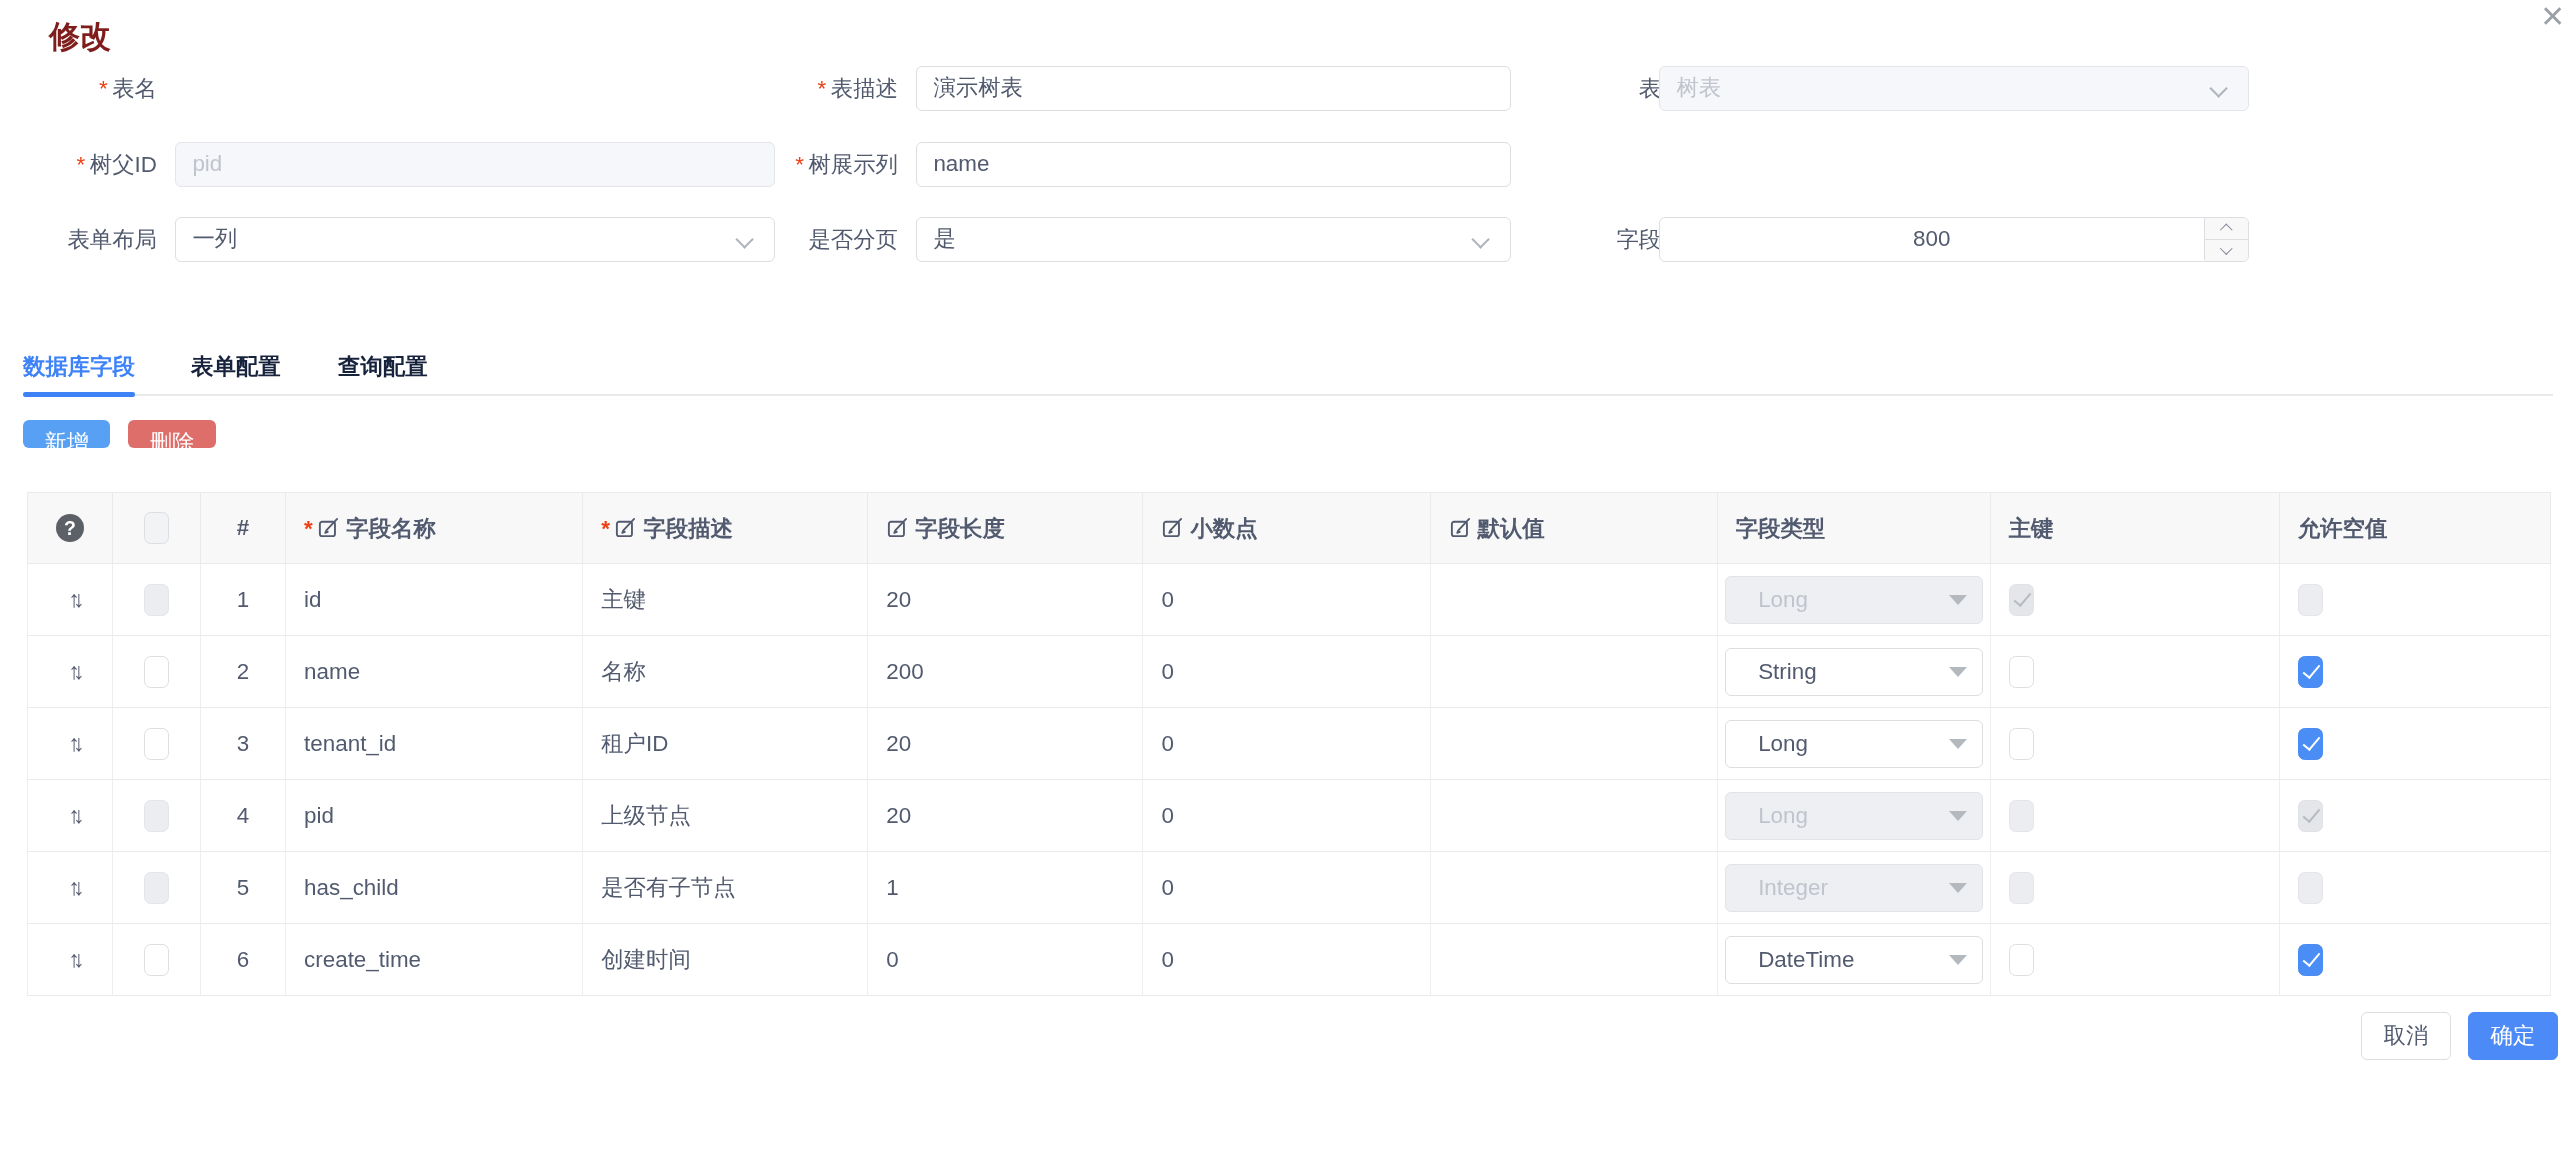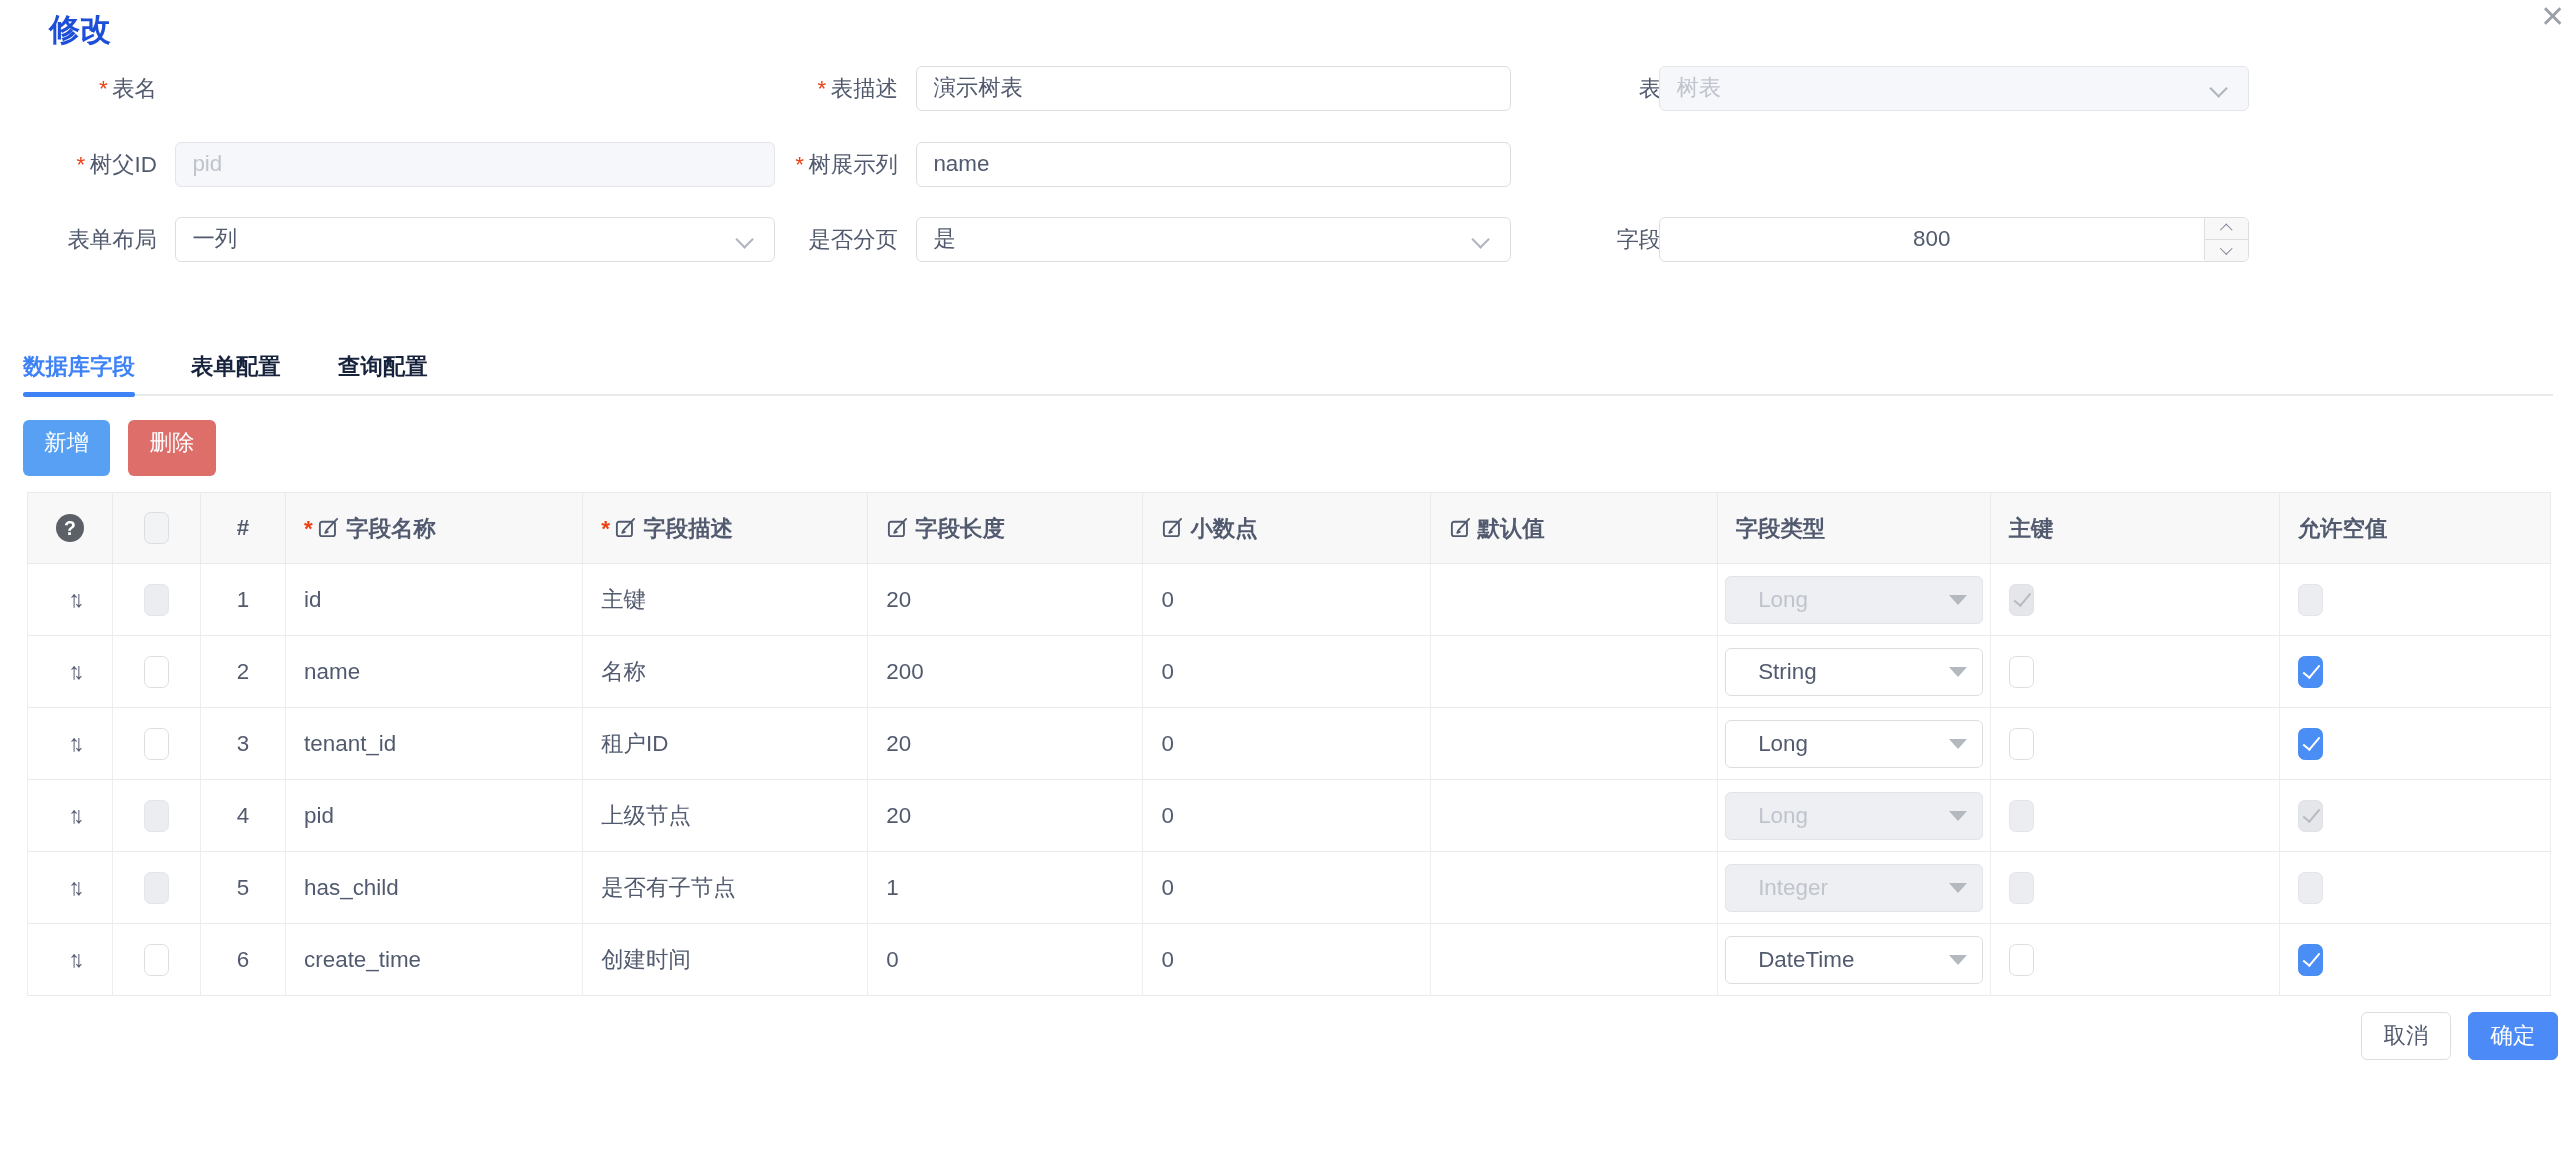--- a/index.html
+++ b/index.html
@@ -1,20 +1,20 @@
 <!DOCTYPE html>
 <html style="font-size:12px"><head>
 <meta charset="utf-8">
 <style>
   html,body{margin:0;padding:0;background:#fff;}
   .page{position:relative;width:2576px;height:1168px;background:#fff;overflow:hidden;
         font-family:"Liberation Sans",sans-serif;color:#515a6e;font-size:22.4px;}
 
   
-  .dlg-title{position:absolute;left:49px;top:9px;font-size:31px;font-weight:600;color:#1d4ed8;}
+  .dlg-title{position:absolute;left:49px;top:16px;font-size:31px;font-weight:600;color:#7f1d1d;}
   .dlg-close{position:absolute;right:12px;top:-4.5px;font-size:39px;font-weight:300;color:#9ba0a8;cursor:pointer;line-height:1;}
 
   
   .f-label{position:absolute;height:45px;line-height:45px;text-align:right;color:#515a6e;white-space:nowrap;}
   .req{color:#ed4014;margin-right:4.5px;font-size:22.4px;}
   .f-box{position:absolute;height:45px;box-sizing:border-box;border:1.5px solid #dcdee2;border-radius:6px;
          background:#fff;font-size:22.4px;line-height:42px;padding:0 16.4px;color:#515a6e;white-space:nowrap;overflow:hidden;}
   .f-box.dis{background:#f5f7fa;border-color:#e3e5e8;color:#c0c4cc;}
   .sel .chev{position:absolute;right:22.4px;top:15px;width:11.2px;height:11.2px;
              border-right:2.2px solid #b0b5bd;border-bottom:2.2px solid #b0b5bd;transform:rotate(45deg);}
@@ -30,21 +30,21 @@
   .step.up i{top:8.2px;transform:rotate(-135deg);}
   .step.down i{top:4.5px;transform:rotate(45deg);}
 
   
   .tab{position:absolute;top:351px;font-size:22.4px;font-weight:600;color:#17233d;cursor:pointer;white-space:nowrap;}
   .tab.active{color:#3d82f7;}
   .tab-line{position:absolute;left:23px;right:23px;top:394px;height:2.2px;background:#e8eaec;}
   .tab-bar{position:absolute;left:23px;top:392px;width:112px;height:5.2px;background:#3d82f7;border-radius:2.2px;}
 
   
-  .btn{position:absolute;height:56px;line-height:46px;text-align:center;border-radius:6px;font-size:22.4px;
+  .btn{position:absolute;height:28px;line-height:46px;text-align:center;border-radius:6px;font-size:22.4px;
        color:#fff;cursor:pointer;box-sizing:border-box;}
   .btn-add{left:23px;top:420px;width:87px;background:#57a0f3;}
   .btn-del{left:128px;top:420px;width:88px;background:#de6e6a;}
 
   
   .tbl-wrap{position:absolute;left:27px;top:492px;width:2524px;}
   table{border-collapse:collapse;table-layout:fixed;width:2524px;}
   th{height:71px;background:#f8f8f9;border:0.7px solid #e8eaec;font-size:22.4px;font-weight:600;color:#515a6e;
      text-align:left;padding:0 0 0 18px;box-sizing:border-box;white-space:nowrap;}
   td{height:72px;border:0.7px solid #eceef0;border-top:none;font-size:22.4px;color:#515a6e;

